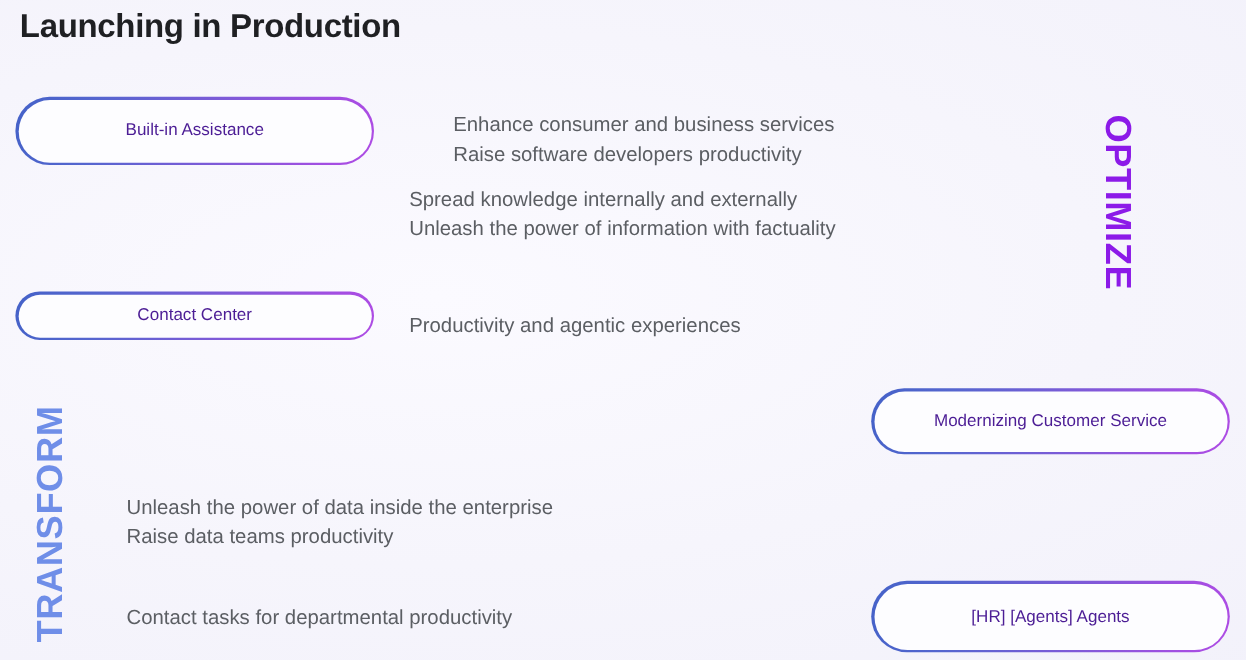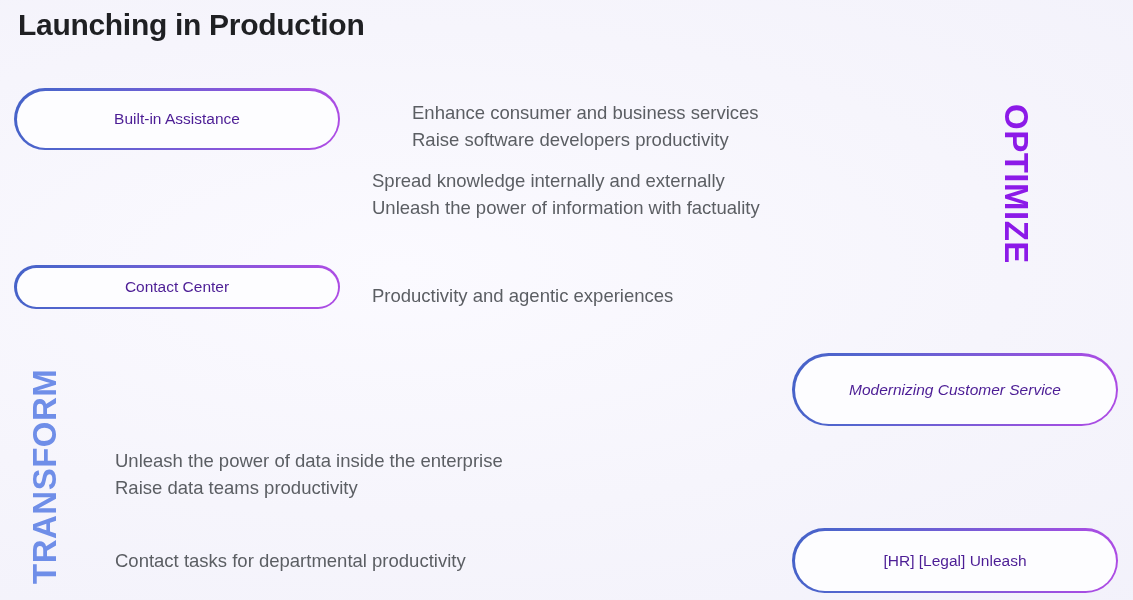--- a/index.html
+++ b/index.html
@@ -58,21 +58,21 @@
     line-height: 1.42;
     padding: 0 14px;
   }
 
   
   #pill-built-in      { left: 14px; top: 88px;  width: 326px; height: 62px; }
   #pill-info-retrieval{ left: 14px; top: 176px; width: 326px; height: 62px; }
   #pill-contact-center{ left: 14px; top: 265px; width: 326px; height: 44px; }
 
   
-  #pill-modernizing   { left: 792px; top: 353px; width: 326px; height: 73px; font-style: italic; }
+  #pill-modernizing   { left: 792px; top: 353px; width: 326px; height: 60px; }
   #pill-data-agents   { left: 792px; top: 440px; width: 326px; height: 65px; }
   #pill-hr-legal      { left: 792px; top: 528px; width: 326px; height: 65px; }
 
   
   .desc {
     position: absolute;
     color: #5b5e63;
     font-size: 18.5px;
     line-height: 1.44;
     white-space: pre-line;
@@ -138,16 +138,16 @@
   <div class="pill" id="pill-modernizing">
     <div class="pill-inner">Modernizing
 Customer Service</div>
   </div>
 
   <div class="desc" id="desc-data-agents">Unleash the power of data inside the enterprise
 Raise data teams productivity</div>
 
   <div class="desc" id="desc-hr-legal">Contact tasks for departmental productivity</div>
   <div class="pill" id="pill-hr-legal">
-    <div class="pill-inner">[HR] [Legal] Unleash</div>
+    <div class="pill-inner">[HR] [Agents] Agents</div>
   </div>
 
 </div>
 
 </body></html>

